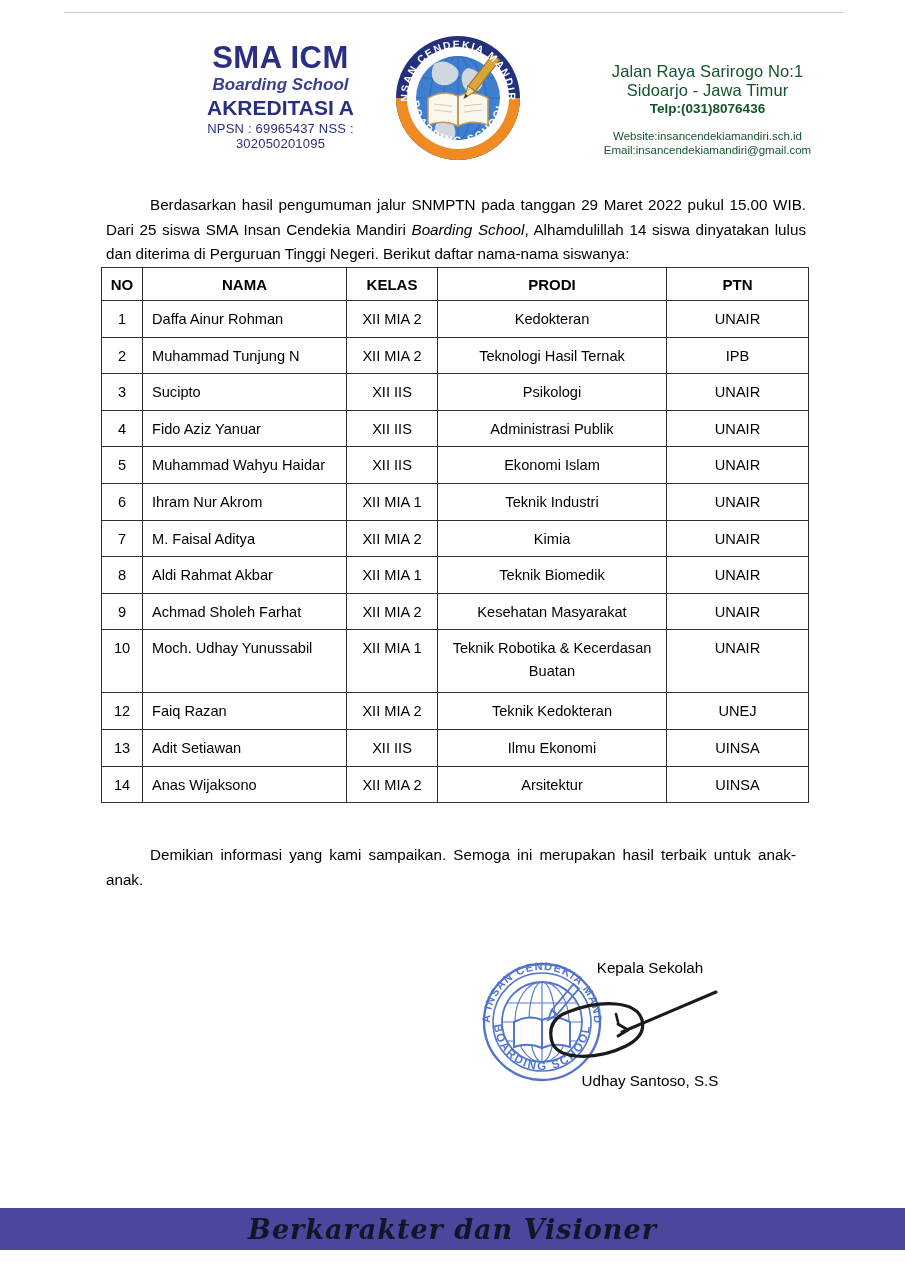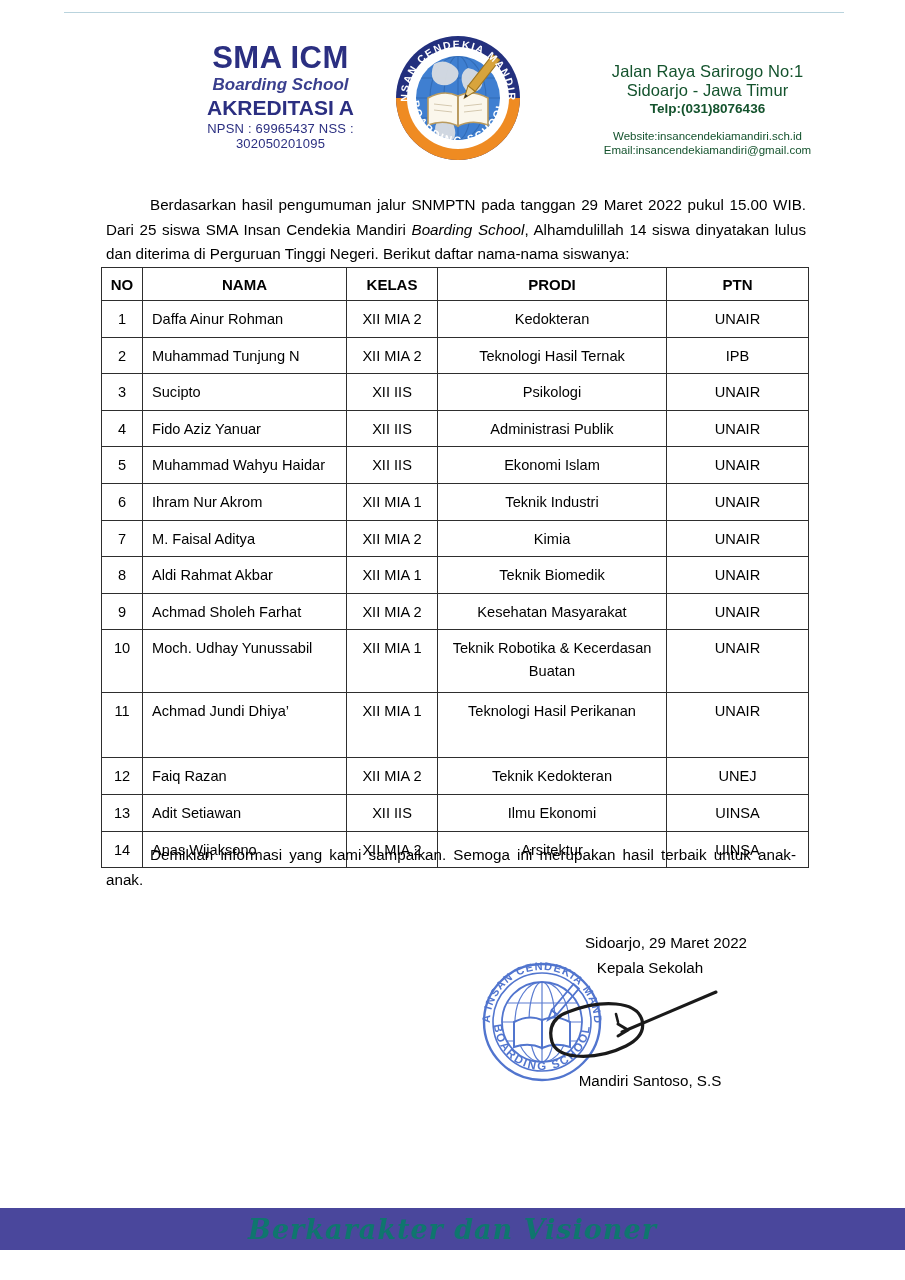--- a/index.html
+++ b/index.html
@@ -227,21 +227,21 @@
     width: 905px;
     height: 42px;
     background: #4a479c;
   }
   .footer-text {
     position: absolute;
     left: 0;
     top: 1213px;
     width: 905px;
     text-align: center;
-    color: #0f766e;
+    color: #0f172a;
     font-family: "DejaVu Serif", serif;
     font-style: italic;
     font-weight: bold;
     font-size: 27px;
     letter-spacing: 1px;
     line-height: 33px;
   }
 </style>
 </head>
 <body>
@@ -494,37 +494,20 @@
             <div class="cell">10</div>
           </td>
           <td class="c-nama">
             <div class="cell">Moch. Udhay Yunussabil</div>
           </td>
           <td class="c-kelas">
             <div class="cell">XII MIA 1</div>
           </td>
           <td class="c-prodi">
             <div class="cell">Teknik Robotika &amp; Kecerdasan Buatan</div>
-          </td>
-          <td class="c-ptn">
-            <div class="cell">UNAIR</div>
-          </td>
-        </tr>
-        <tr class="r-tall2">
-          <td class="c-no">
-            <div class="cell">11</div>
-          </td>
-          <td class="c-nama">
-            <div class="cell">Achmad Jundi Dhiya’</div>
-          </td>
-          <td class="c-kelas">
-            <div class="cell">XII MIA 1</div>
-          </td>
-          <td class="c-prodi">
-            <div class="cell">Teknologi Hasil Perikanan</div>
           </td>
           <td class="c-ptn">
             <div class="cell">UNAIR</div>
           </td>
         </tr>
         <tr class="r-normal">
           <td class="c-no">
             <div class="cell">12</div>
           </td>
           <td class="c-nama">
@@ -624,19 +607,18 @@
 
   <div class="signature-mark">
     <svg viewBox="0 0 270 110" width="270" height="110" aria-hidden="true">
       <path d="M22 72 q-6 -22 16 -30 q26 -10 48 -8 q22 2 26 16 q4 16 -16 26 q-24 12 -50 10 q-20 -2 -24 -14" fill="none" stroke="#1a1a1a" stroke-width="3.2" stroke-linecap="round"></path>
       <path d="M92 62 L186 22" fill="none" stroke="#1a1a1a" stroke-width="3" stroke-linecap="round"></path>
       <path d="M88 54 l10 6 l-10 6" fill="none" stroke="#1a1a1a" stroke-width="3" stroke-linecap="round" stroke-linejoin="round"></path>
       <path d="M86 44 l2 8" fill="none" stroke="#1a1a1a" stroke-width="2.6" stroke-linecap="round"></path>
     </svg>
   </div>
 
-  <div class="sign-line sign-date">Sidoarjo, 29 Maret 2022</div>
   <div class="sign-line sign-role">Kepala Sekolah</div>
-  <div class="sign-line sign-name">Mandiri Santoso, S.S</div>
+  <div class="sign-line sign-name">Udhay Santoso, S.S</div>
 </div>
 
 <div class="footer-band"></div>
 <div class="footer-text">Berkarakter dan Visioner</div>
 
 </body></html>

